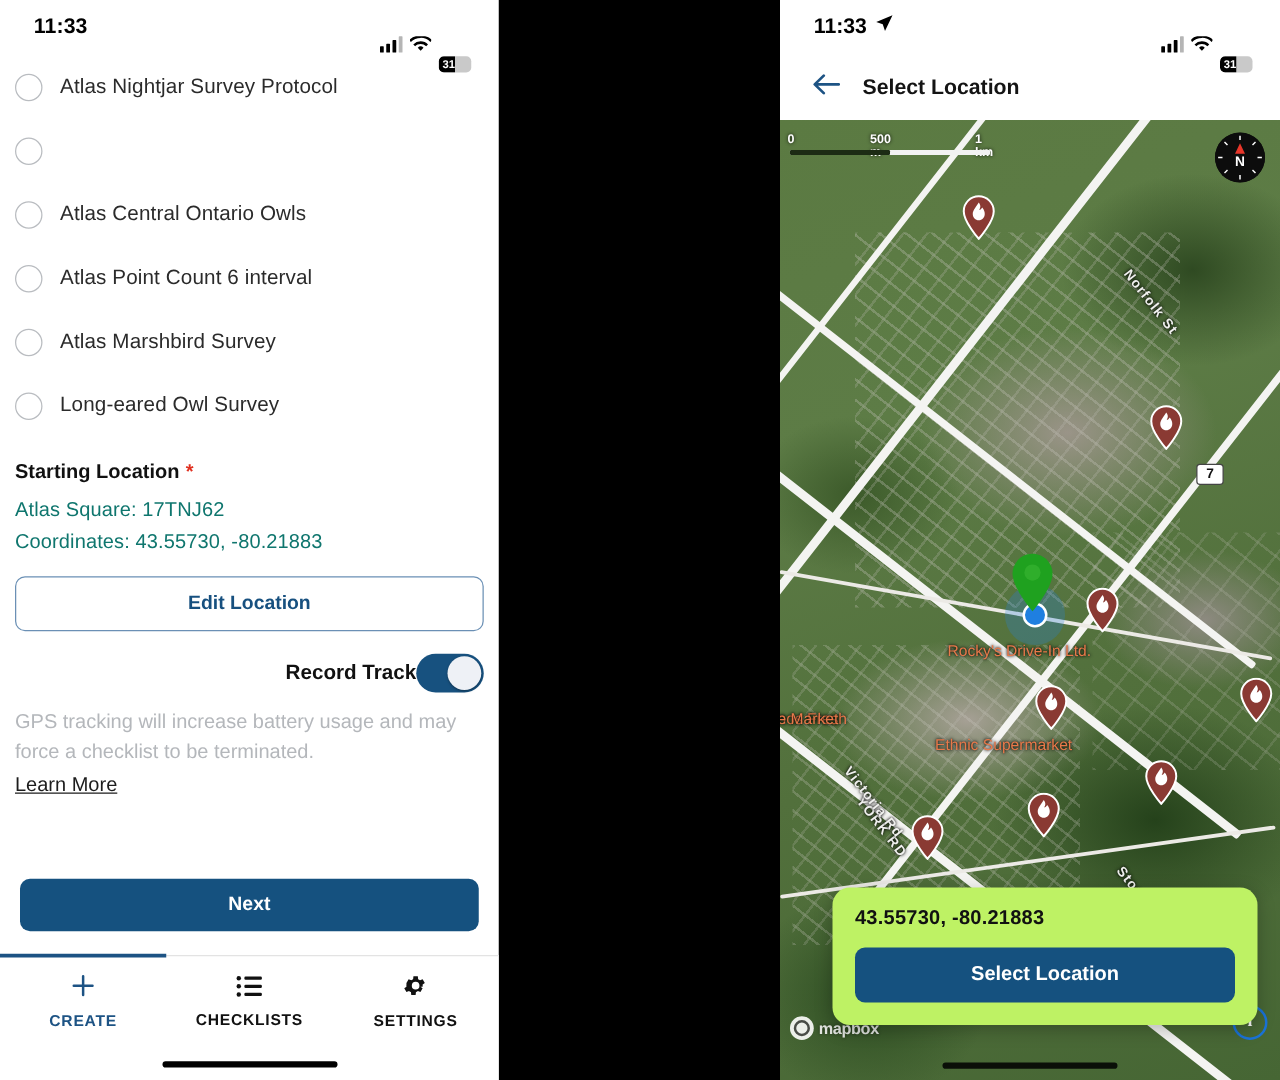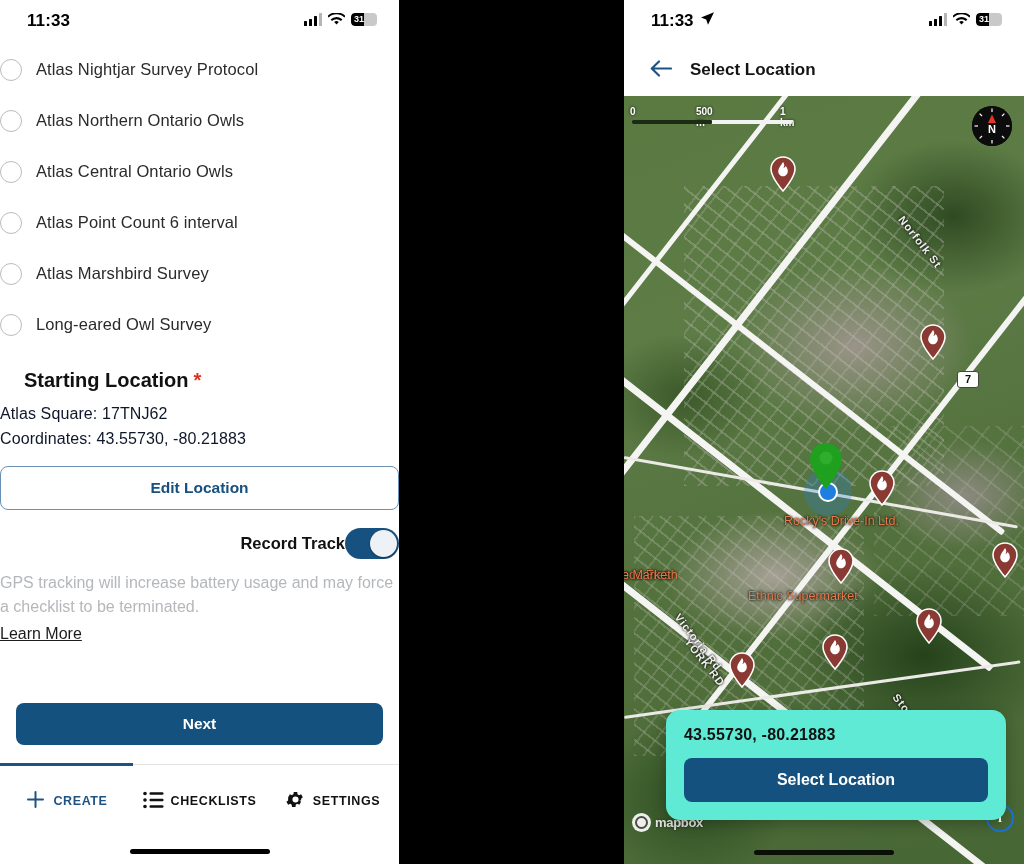--- a/index.html
+++ b/index.html
@@ -9,54 +9,54 @@
   
   .panel-left{position:absolute;left:0;top:0;width:399px;height:864px;background:#fff;overflow:hidden;}
 
   .statusbar{position:relative;height:44px;}
   .sb-time{position:absolute;left:27px;top:11px;font-size:17px;font-weight:bold;color:#000;letter-spacing:.1px;}
   .sb-right{position:absolute;right:22px;top:13px;display:flex;align-items:center;gap:6px;}
   .bars{display:flex;align-items:flex-end;gap:2px;height:13px;}
   .bars i{display:block;width:3px;background:#000;border-radius:.5px;}
   .bars i:nth-child(1){height:5px}.bars i:nth-child(2){height:7.5px}
   .bars i:nth-child(3){height:10px}.bars i:nth-child(4){height:13px;background:#b5b5b5}
-  .batt{position:relative;width:26px;height:13px;border-radius:4px;background:#c9c9c9;overflow:hidden;}
+  .batt{position:relative;width:26px;height:13px;border-radius:4px;background:#c9c9c9;overflow:hidden;margin-top:32px;}
   .batt .fill{position:absolute;left:0;top:0;bottom:0;width:13px;background:#000;border-radius:4px 0 0 4px;}
   .batt .num{position:absolute;left:3px;top:0px;font-size:9px;font-weight:bold;color:#fff;line-height:13px;}
   .batt:after{content:"";position:absolute;right:-3px;top:4px;width:2px;height:5px;background:#c9c9c9;border-radius:0 1px 1px 0;}
 
-  .scroll-area{position:relative;padding:0 0;}
+  .scroll-area{position:relative;padding:0 12px;}
 
   .radio-row{display:flex;align-items:center;height:51px;}
   .radio-dot{width:20px;height:20px;border-radius:50%;border:1.5px solid #b9bcc0;background:#fff;flex:0 0 auto;}
   .radio-label{margin-left:14px;font-size:16.5px;color:#2b2b2b;letter-spacing:.1px;}
 
-  .sec-title{margin-top:19px;font-size:20px;font-weight:bold;color:#111;margin-left:24px;}
+  .sec-title{margin-top:19px;font-size:16px;font-weight:bold;color:#111;}
   .sec-title .req{color:#e02f1f;font-weight:bold;margin-left:5px;}
-  .kv{font-size:16px;color:#0f172a;margin-top:7px;letter-spacing:.1px;}
+  .kv{font-size:16px;color:#0f766e;margin-top:7px;letter-spacing:.1px;}
   .kv.first{margin-top:13px;}
 
   .btn-outline{margin-top:18px;height:42px;border:1px solid #6b90b5;border-radius:8px;
     display:flex;align-items:center;justify-content:center;font-size:15.5px;font-weight:bold;color:#17507f;background:#fff;}
 
   .track-row{margin-top:18px;display:flex;align-items:center;justify-content:flex-end;}
   .track-title{font-size:16.5px;font-weight:bold;color:#111;}
   .toggle{width:54px;height:31px;border-radius:16px;background:#17517f;position:relative;flex:0 0 auto;}
   .toggle .knob{position:absolute;right:2px;top:2px;width:27px;height:27px;border-radius:50%;background:#eef1f6;box-shadow:0 1px 2px rgba(0,0,0,.35);}
 
   .hint{margin-top:12px;font-size:16px;line-height:24px;color:#b4b7bb;}
   .learn{margin-top:6px;font-size:16px;color:#1c1c1c;text-decoration:underline;display:inline-block;}
 
   .btn-primary{position:absolute;left:16px;right:16px;top:703px;height:42px;border-radius:8px;background:#15517f;
     display:flex;align-items:center;justify-content:center;color:#fff;font-size:15.5px;font-weight:bold;}
 
   .tabbar{position:absolute;left:0;right:0;bottom:0;height:99px;background:#fff;border-top:1px solid #e3e3e3;}
   .tab-indicator{position:absolute;left:0;top:-2px;width:133px;height:3px;background:#1d5384;}
   .tabs{display:flex;height:72px;}
-  .tab{flex:1;display:flex;flex-direction:row;align-items:center;justify-content:center;gap:7px;}
+  .tab{flex:1;display:flex;flex-direction:column;align-items:center;justify-content:center;gap:7px;}
   .tab .glyph{font-size:21px;line-height:21px;color:#111;}
   .tab .tlabel{font-size:12.5px;font-weight:bold;letter-spacing:.6px;color:#111;}
   .tab.active .glyph,.tab.active .tlabel{color:#1d5384;}
   .home-ind{position:absolute;left:50%;transform:translateX(-50%);bottom:10px;width:140px;height:5px;border-radius:3px;background:#000;}
 
   
   .panel-right{position:absolute;left:624px;top:0;width:400px;height:864px;background:#fff;overflow:hidden;}
   .sb-time-r{position:absolute;left:27px;top:11px;font-size:17px;font-weight:bold;color:#000;display:flex;align-items:center;gap:6px;}
   .navarrow{display:inline-block;}
   .navbar{height:52px;display:flex;align-items:center;padding-left:26px;gap:18px;background:#fff;}
@@ -114,21 +114,21 @@
 
   .infobtn{position:absolute;right:10px;bottom:32px;width:24px;height:24px;border-radius:50%;
     border:2px solid #1a73d8;color:#fff;display:flex;align-items:center;justify-content:center;
     font-size:14px;font-weight:bold;font-family:"Liberation Serif",serif;}
 
   .mbx{position:absolute;left:8px;bottom:32px;display:flex;align-items:center;gap:4px;opacity:.9;}
   .mbx .mark{width:19px;height:19px;border-radius:50%;background:#fff;display:flex;align-items:center;justify-content:center;}
   .mbx .mark span{display:block;width:9px;height:9px;border-radius:50%;border:2.5px solid #4a4a4a;}
   .mbx .wm{font-size:13px;font-weight:bold;color:#f3f3f3;letter-spacing:-.3px;text-shadow:0 0 3px rgba(0,0,0,.6);}
 
-  .card{position:absolute;left:42px;right:18px;bottom:44px;background:#5eead4;border-radius:14px;padding:16px 18px 18px;
+  .card{position:absolute;left:42px;right:18px;bottom:44px;background:#bef264;border-radius:14px;padding:16px 18px 18px;
     box-shadow:0 4px 14px rgba(0,0,0,.25);}
   .card-coords{font-size:16px;font-weight:bold;color:#111;letter-spacing:.2px;}
   .card-btn{margin-top:14px;height:44px;border-radius:8px;background:#15517f;color:#fff;
     display:flex;align-items:center;justify-content:center;font-size:16px;font-weight:bold;}
 
   .home-ind-r{position:absolute;left:50%;transform:translateX(-50%);bottom:9px;width:140px;height:5px;border-radius:3px;background:#000;opacity:.85;}
 </style>
 </head>
 <body>
 
@@ -158,21 +158,20 @@
     </div>
 
     <div class="scroll-area">
 
       <div class="radio-row">
         <div class="radio-dot"></div>
         <div class="radio-label">Atlas Nightjar Survey Protocol</div>
       </div>
       <div class="radio-row">
         <div class="radio-dot"></div>
-        <div class="radio-label">Atlas Northern Ontario Owls</div>
       </div>
       <div class="radio-row">
         <div class="radio-dot"></div>
         <div class="radio-label">Atlas Central Ontario Owls</div>
       </div>
       <div class="radio-row">
         <div class="radio-dot"></div>
         <div class="radio-label">Atlas Point Count 6 interval</div>
       </div>
       <div class="radio-row">
@@ -369,21 +368,21 @@
             <path d="M14 6c2.2 3 1 4.6.4 6 1.6-.4 2.4-2 2.4-2 1.6 2 2 3.6 2 5.2 0 2.9-2.2 5-4.8 5s-4.8-2.1-4.8-5c0-3 2.8-5.8 4.8-9.2z" fill="#fff"></path>
           </svg>
       </div>
       <div class="poi" style="left:197px;top:538px;">
         <svg width="28" height="36" viewBox="0 0 28 36">
             <path d="M14 1C7.4 1 2 6.3 2 12.9 2 21.5 14 35 14 35S26 21.5 26 12.9C26 6.3 20.6 1 14 1z" fill="#8a3a33" stroke="#fff" stroke-width="1.6"></path>
             <path d="M14 6c2.2 3 1 4.6.4 6 1.6-.4 2.4-2 2.4-2 1.6 2 2 3.6 2 5.2 0 2.9-2.2 5-4.8 5s-4.8-2.1-4.8-5c0-3 2.8-5.8 4.8-9.2z" fill="#fff"></path>
           </svg>
       </div>
 
-      <div class="maplabel" style="left:160px;top:418px;">Rocky's Drive-In Ltd.</div>
+      <div class="maplabel" style="left:134px;top:418px;">Rocky's Drive-In Ltd.</div>
       <div class="maplabel" style="left:124px;top:493px;">Ethnic Supermarket</div>
       <div class="maplabel" style="left:-2px;top:472px;">nos Fresh</div>
       <div class="maplabel" style="left:-2px;top:472px;">e Market</div>
       <div class="maplabel rd" style="left:52px;top:560px;transform:rotate(52deg);">YORK RD</div>
       <div class="maplabel rd" style="left:265px;top:140px;transform:rotate(52deg);">Norfolk St</div>
       <div class="maplabel rd" style="left:258px;top:620px;transform:rotate(52deg);">Stone Rd E</div>
       <div class="maplabel rd" style="left:40px;top:540px;transform:rotate(52deg);">Victoria Rd</div>
 
       <div class="gpsdot"></div>
       <div class="pin-green">

